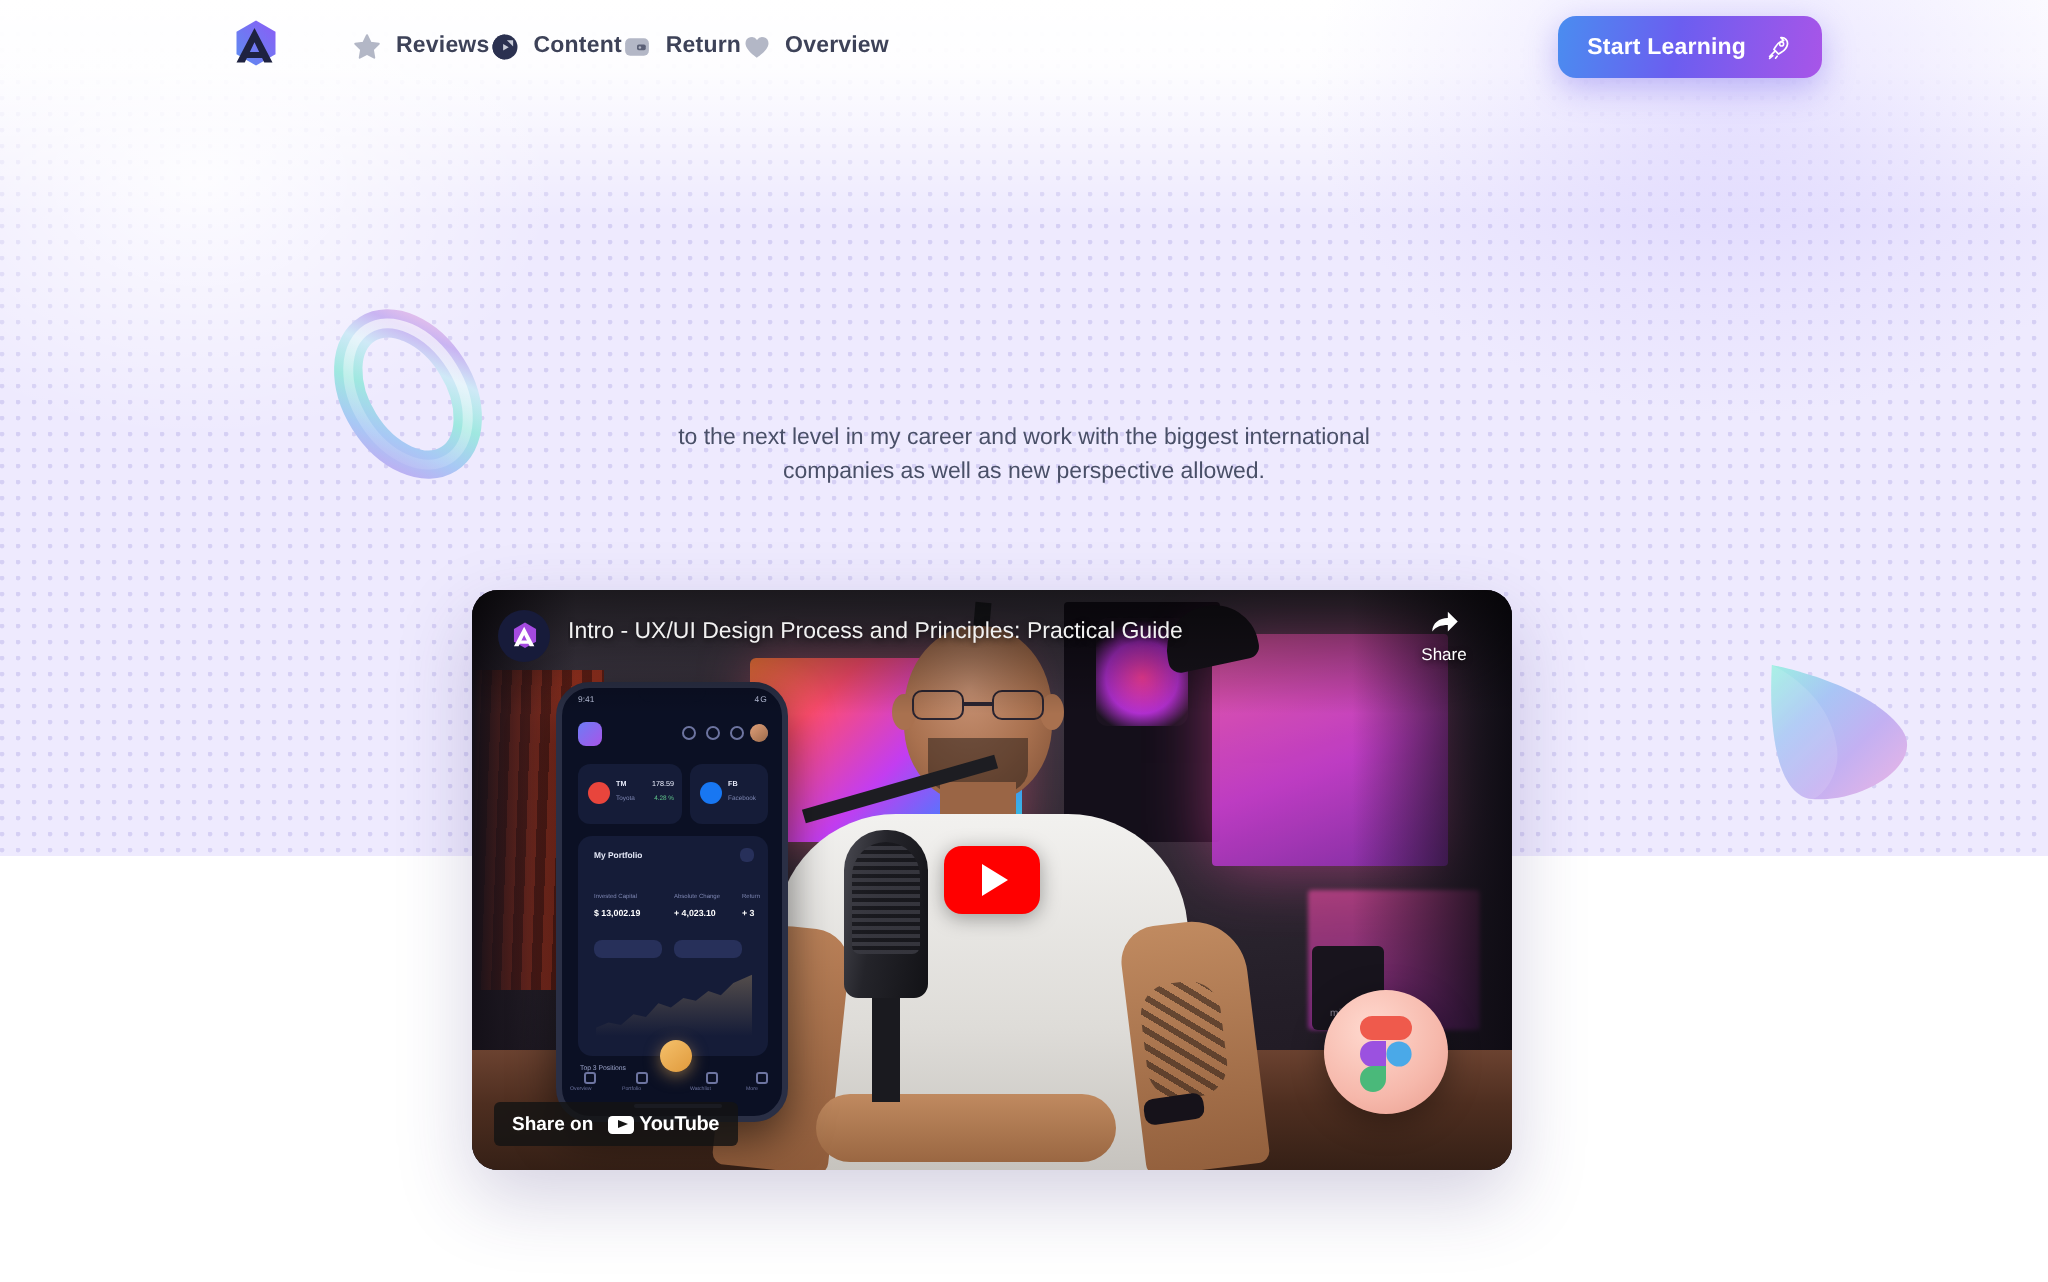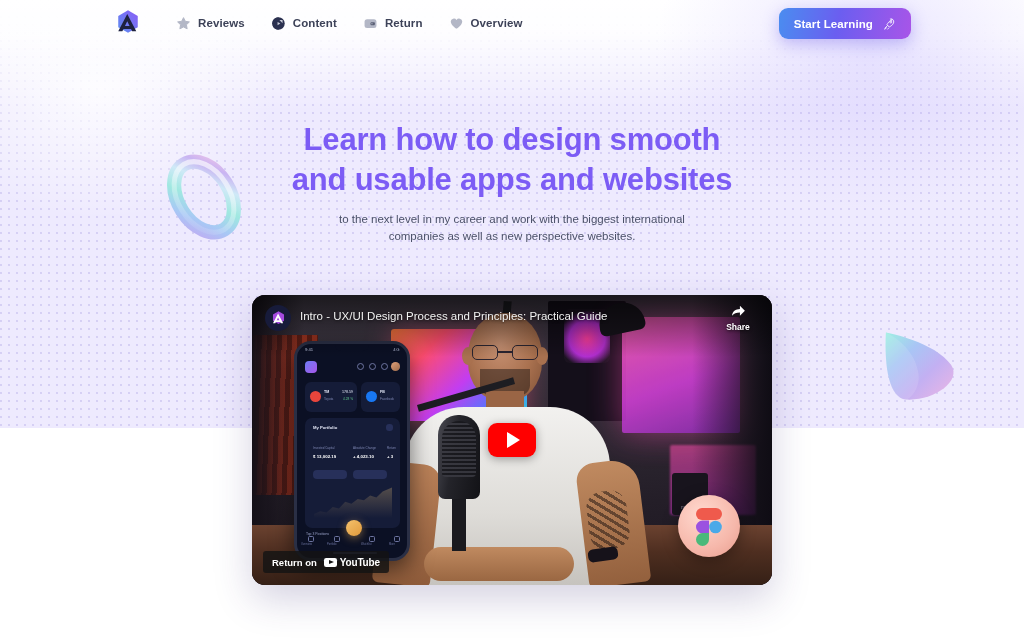--- a/index.html
+++ b/index.html
@@ -38,21 +38,21 @@
   .navbar{
     position:absolute; left:0; top:0; width:1024px; height:46px;
     display:flex; align-items:center; z-index:20;
   }
   .logo{
     position:absolute; left:113px; top:8px; width:30px; height:30px;
     display:block;
   }
   .nav-links{
     position:absolute; left:176px; top:0; height:46px;
-    display:flex; align-items:center; gap:26px;
+    display:flex; align-items:center; 
   }
   .nav-item{
     display:flex; align-items:center; gap:7px;
     font-size:11.5px; font-weight:700; color:#3d4258;
     letter-spacing:.1px; cursor:pointer; white-space:nowrap;
   }
   .nav-ico{ width:15px; height:15px; display:block; flex:0 0 auto; }
 
   .cta{
     position:absolute; right:113px; top:8px;
@@ -81,21 +81,21 @@
     font-size:11.5px; line-height:17px; color:#4a5068;
   }
   .subtext span{ display:block; }
 
   
   .torus{ position:absolute; left:162px; top:152px; width:84px; height:90px; }
   .cone{ position:absolute; left:878px; top:327px; width:92px; height:78px; }
 
   
   .video{
-    position:absolute; left:252px; top:295px; width:520px; height:290px;
+    position:absolute; left:236px; top:295px; width:520px; height:290px;
     border-radius:13px; overflow:hidden;
     background:#1a1420;
     box-shadow:0 14px 38px rgba(60,45,120,.22);
     padding-left:40px;
   }
   .v-scene{ position:absolute; inset:0; }
   
   .bg-wall{
     position:absolute; inset:0;
     background:
@@ -299,21 +299,21 @@
   }
   .v-title{
     position:absolute; left:48px; top:13px; right:58px;
     color:#f1f1f1; font-size:11.5px; line-height:16px;
     text-shadow:0 1px 3px rgba(0,0,0,.7);
     white-space:nowrap; overflow:hidden; text-overflow:ellipsis;
   }
   .v-share{
     position:absolute; right:12px; top:8px; width:44px;
     display:flex; flex-direction:column; align-items:center; gap:2px;
-    color:#fff; cursor:pointer;font-weight:bold;
+    color:#fff; cursor:pointer;
   }
   .v-share span{ font-size:8.5px; text-shadow:0 1px 3px rgba(0,0,0,.8); }
   .v-play{
     position:absolute; left:50%; top:50%; transform:translate(-50%,-50%);
     width:48px; height:34px; border-radius:9px; background:#f00;
     display:flex; align-items:center; justify-content:center; cursor:pointer;
     box-shadow:0 2px 10px rgba(0,0,0,.35);
   }
   .v-play i{
     display:block; width:0; height:0; font-style:normal;
@@ -398,28 +398,24 @@
     <button class="cta">
       <span>Start Learning</span>
       <svg class="rocket" viewBox="0 0 24 24">
         <path d="M14.5 3.2c3.4-.5 6.1 2.2 5.6 5.6-.4 2.7-2.6 5.3-5.5 7.1l-2.1 1.3-4-4 1.3-2.1c1.8-2.9 4.4-5.1 7.1-5.5z" fill="none" stroke="#fff" stroke-width="1.5" stroke-linejoin="round"></path>
         <circle cx="15.1" cy="8.6" r="1.7" fill="none" stroke="#fff" stroke-width="1.4"></circle>
         <path d="M9.4 14.7l-4.6 4.6M7.6 18.6l-2.8 2.3M11.3 19l-1.4 1.7" stroke="#fff" stroke-width="1.4" stroke-linecap="round"></path>
       </svg>
     </button>
   </div>
 
-  <div class="headline">
-    <span>Learn how to design smooth</span>
-    <span>and usable apps and websites</span>
-  </div>
 
   <div class="subtext">
     <span>to the next level in my career and work with the biggest international</span>
-    <span>companies as well as new perspective websites.</span>
+    <span>companies as well as new perspective allowed.</span>
   </div>
 
   <svg class="torus" viewBox="0 0 100 108">
     <defs>
       <linearGradient id="tg" x1="0" y1="1" x2="1" y2="0">
         <stop offset="0" stop-color="#c3a8f2"></stop>
         <stop offset="0.22" stop-color="#a8c8f5"></stop>
         <stop offset="0.45" stop-color="#9fe8e0"></stop>
         <stop offset="0.68" stop-color="#cfe9f7"></stop>
         <stop offset="0.85" stop-color="#c9b4f2"></stop>
@@ -574,21 +570,21 @@
         <path d="M3 18c0-6 5-9.5 11-9.6V4l7 7-7 7v-4.6C9 13.4 5.4 14.8 3 18z" fill="#fff"></path>
       </svg>
       <span>Share</span>
     </div>
 
     <div class="v-play">
         <i></i>
       </div>
 
     <div class="v-watch">
-      <span>Return on</span>
+      <span>Share on</span>
       <span class="yt-badge">
         <span class="yt-box"></span>
         <span class="yt-word">YouTube</span>
       </span>
     </div>
   </div>
 
 </div>
 
 </body></html>

